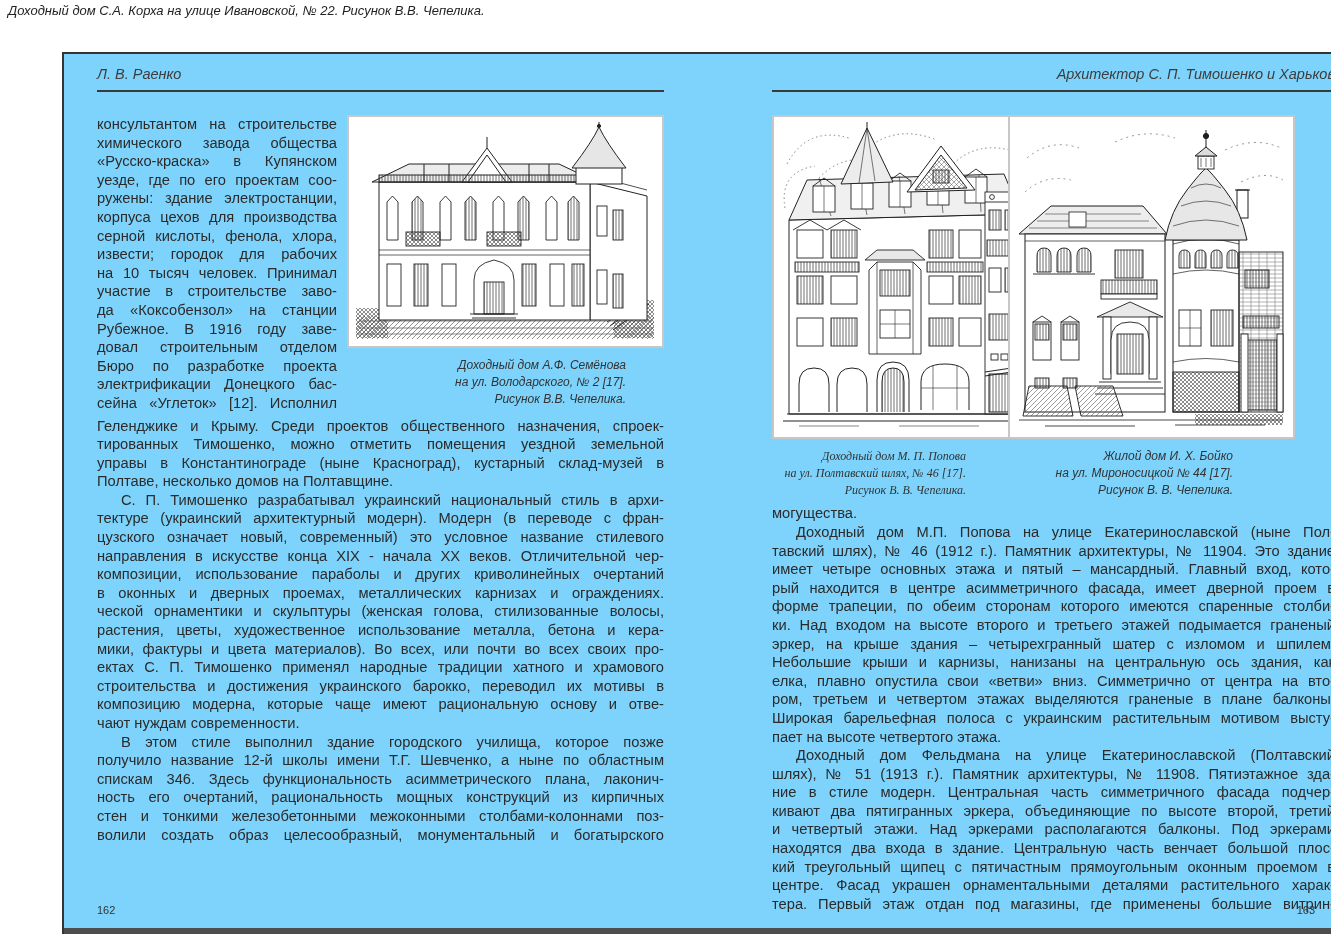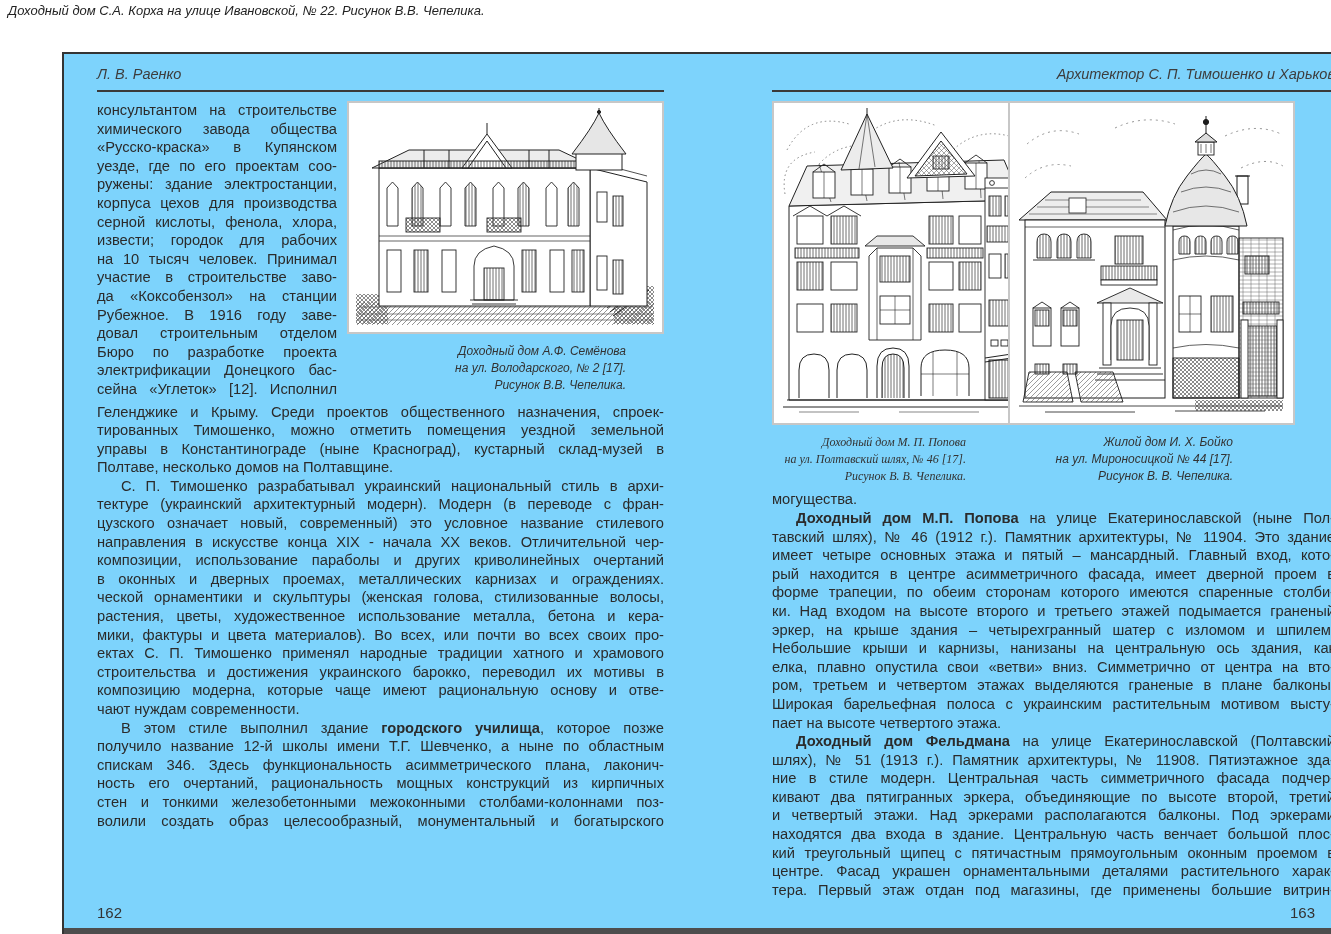--- a/index.html
+++ b/index.html
@@ -18,49 +18,49 @@
   }
   .bottom-bar{position:absolute;left:0;right:0;bottom:0;height:6px;background:#4d4d4d;}
   .page{position:absolute;top:12px;}
   .page-left{left:33px;width:567px;}
   .page-right{left:708px;width:563px;}
   .running-head{
     font-style:italic;font-size:14.5px;color:#3d3d3d;
     padding-bottom:7px;border-bottom:2px solid #3a3a3a;height:17px;
   }
   .page-right .running-head{text-align:right;}
-  .content{margin-top:9px;}
+  .content{margin-top:23px;}
   .colrow{display:flex;gap:10px;}
   .column{width:240px;}
   .figwrap{width:317px;}
   .figure{border:2px solid #c7c7c7;background:#fff;padding:5px;box-sizing:border-box;}
   .fig1{width:317px;height:233px;}
   .fig2{width:268px;height:324px;}
   .fig3{width:287px;height:324px;}
   .figs2{display:flex;gap:8px;}
   .figcol2{width:228px;font-family:Liberation Serif, serif;} .figcol3{width:287px;}
   svg{display:block;width:100%;height:100%;}
   .tline{
     font-size:14.7px;line-height:18.6px;height:18.6px;
     text-align:justify;text-align-last:justify;overflow:hidden;
   }
   .tline.end{text-align-last:left;}
   .tline.ind{text-indent:24px;}
-  .b{font-weight:700;}
+  .b{font-weight:400;}
   .caption{margin-top:9px;font-style:italic;color:#333;}
   .caption .tline{
     font-size:12px;height:16.8px;line-height:16.8px;
     text-align:right;text-align-last:right;text-indent:0;
   }
   .caption-1{padding-right:38px;}
   .caption-2{padding-right:34px;}
   .caption-3{padding-right:62px;}
   .body{margin-top:4px;}
   .page-right .body{margin-top:6px;}
-  .pagenum{position:absolute;top:838px;font-size:15px;color:#333;}
+  .pagenum{position:absolute;top:838px;font-size:11px;color:#333;}
   .page-left .pagenum{left:0;}
   .page-right .pagenum{right:20px;}
 </style>
 </head>
 <body>
 
 <div class="top-caption">Доходный дом С.А. Корха на улице Ивановской, № 22. Рисунок В.В. Чепелика.</div>
 
 <div class="spread">
 

